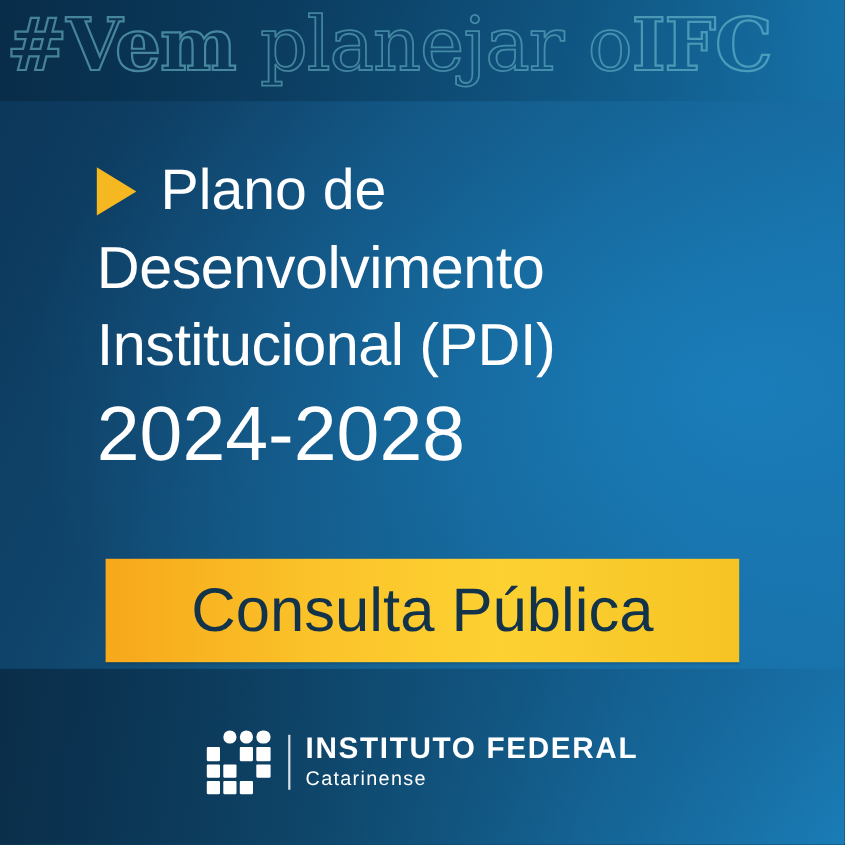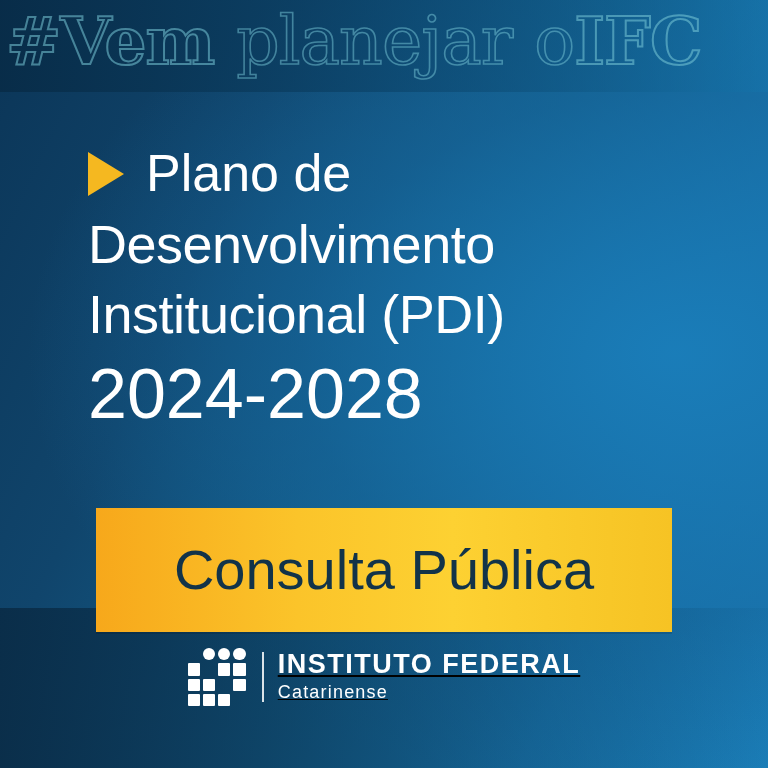--- a/index.html
+++ b/index.html
@@ -102,45 +102,44 @@
     letter-spacing: 0px;
     margin-top: 14px;
     line-height: 1;
   }
   
   .cta {
     position: absolute;
     left: 96px;
     top: 508px;
     width: 576px;
-    height: 124px;
+    height: 94px;
     background: linear-gradient(90deg, #f7a81b 0%, #fbc42a 35%, #fdd132 62%, #f6c324 100%);
     display: flex;
     align-items: center;
     justify-content: center;
     box-shadow: 0 2px 0 rgba(0,0,0,0.12);
   }
   .cta-text {
     font-family: "Liberation Sans", sans-serif;
     font-weight: 400;
     font-size: 56px;
     color: #123349;
     letter-spacing: 0px;
     line-height: 1;
   }
   
   .footer {
     position: absolute;
     left: 0; right: 0;
-    top: 648px;
+    top: 664px;
     display: flex;
     align-items: center;
     justify-content: center;
     gap: 16px;
-    text-decoration: underline;
   }
   .logo-mark {
     width: 58px;
     height: 58px;
     display: grid;
     grid-template-columns: repeat(4, 1fr);
     grid-template-rows: repeat(4, 1fr);
     gap: 3px;
   }
   .logo-mark i {

